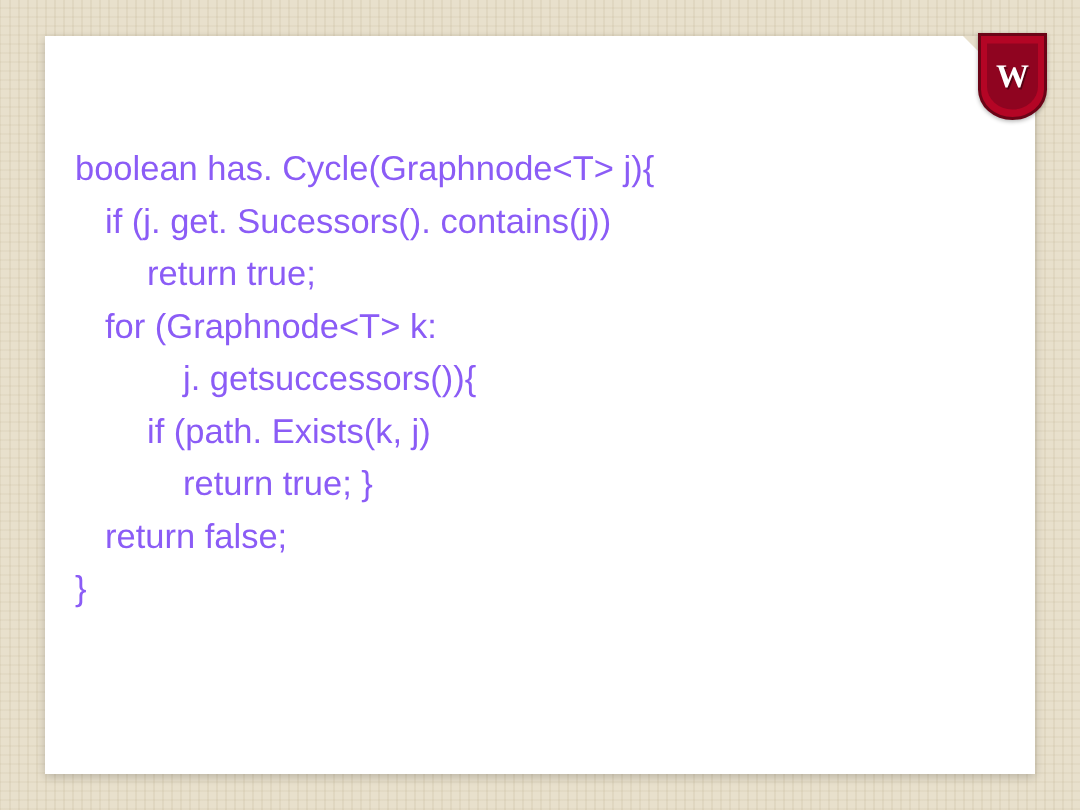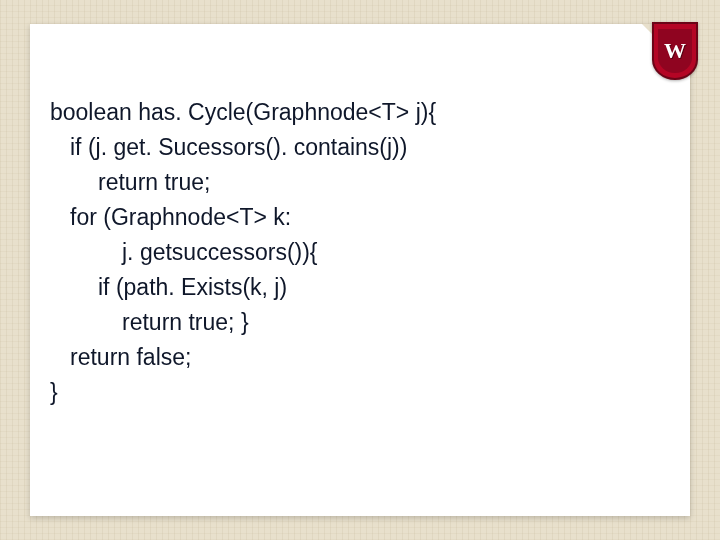--- a/index.html
+++ b/index.html
@@ -62,21 +62,21 @@
     font-weight: bold;
     font-size: 22px;
     text-shadow: 1px 1px 0 rgba(0,0,0,0.4);
   }
   .code-block {
     position: absolute;
     left: 20px;
     top: 36px;
     font-size: 23px;
     line-height: 1.52;
-    color: #0f172a;
+    color: #8b5cf6;
     white-space: pre;
     font-family: Arial, Helvetica, sans-serif;
   }
   .i1 { padding-left: 20px; display: inline-block; }
   .i2 { padding-left: 48px; display: inline-block; }
   .i3 { padding-left: 72px; display: inline-block; }
 </style>
 </head>
 <body>
 

